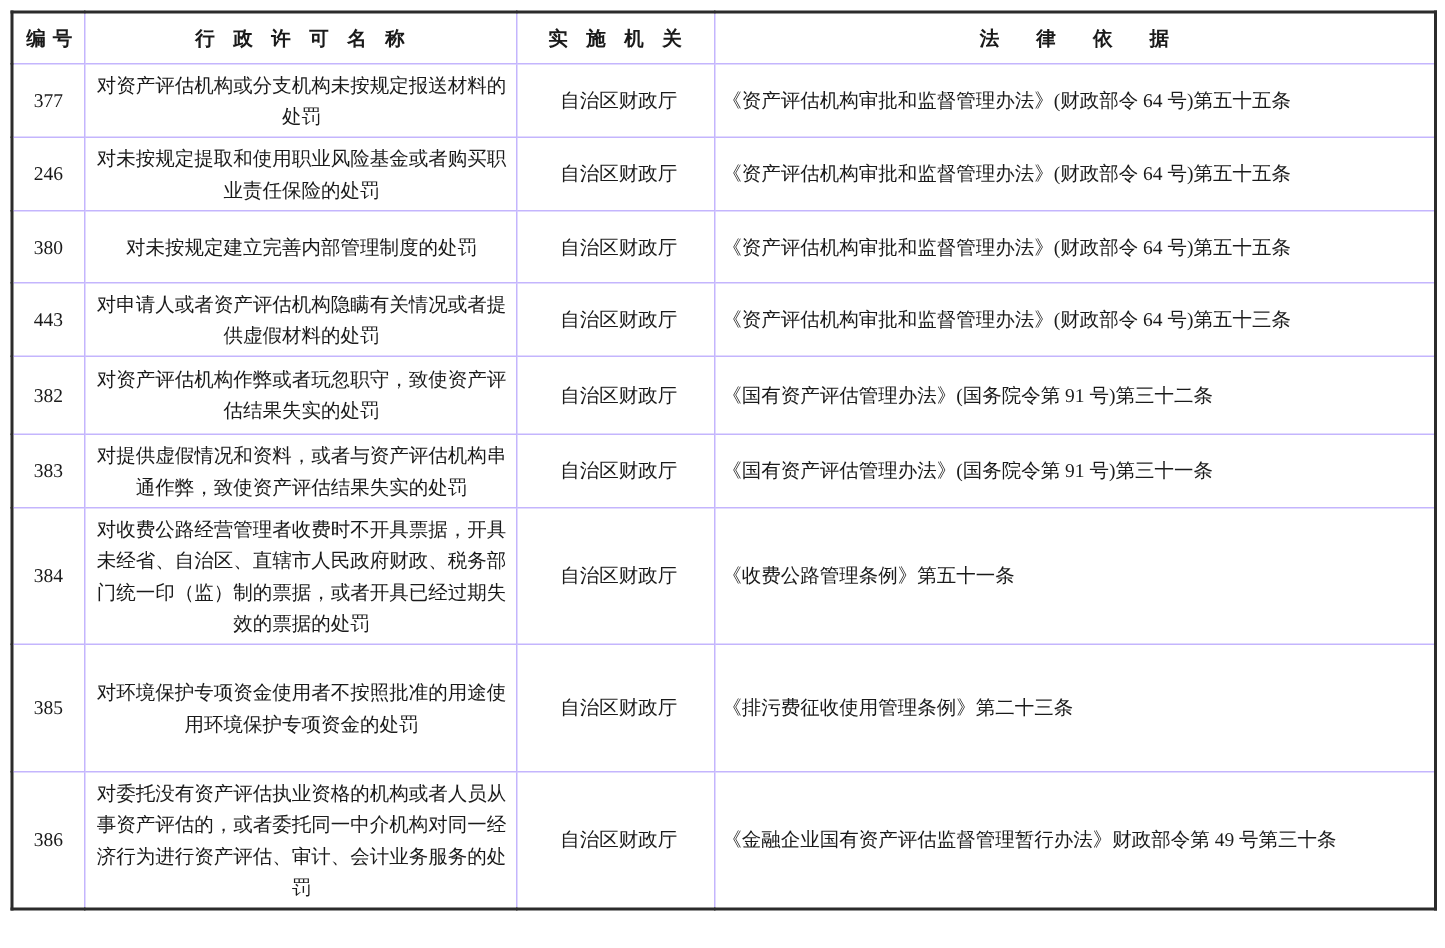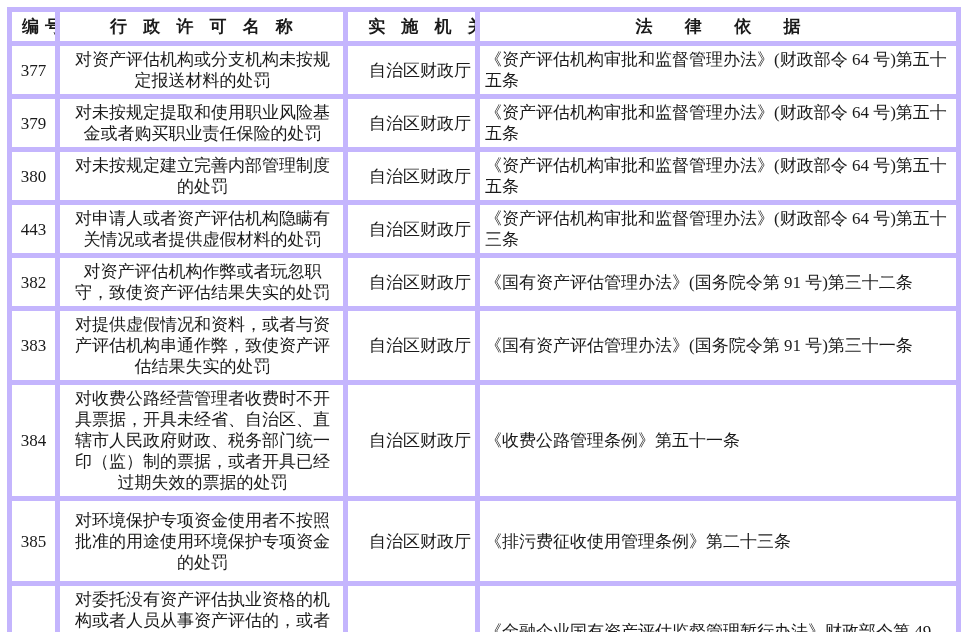--- a/index.html
+++ b/index.html
@@ -17,22 +17,22 @@
   }
   table.permits {
     position: absolute;
     left: 7px; top: 7px;
     width: 949px;
     border-collapse: collapse;
     table-layout: fixed;
     background: #ffffff;
   }
   table.permits th, table.permits td {
-    border: 5px solid #c4b5fd;
-    font-size: 17px;
+    border: 1px solid #c4b5fd;
+    font-size: 13px;
     line-height: 21px;
     vertical-align: middle;
     word-break: break-all;
     overflow: hidden;
   }
   table.permits { border: 2px solid #2b2b2b; }
   thead th {
     height: 34px;
     font-weight: bold;
     text-align: center;
@@ -42,21 +42,21 @@
   th.h-num    { letter-spacing: 0.35em; text-indent: 0.35em; }
   th.h-name   { letter-spacing: 0.95em; text-indent: 0.95em; }
   th.h-agency { letter-spacing: 0.95em; text-indent: 0.95em; }
   th.h-basis  { letter-spacing: 1.9em;  text-indent: 1.9em; font-family: Liberation Serif, serif; }
   td.c-num {
     text-align: center;
     font-size: 14px;
     padding: 2px;
   }
   td.c-name  { text-align: center; padding: 3px 5px 3px 7px; }
-  td.c-agency{ text-align: right; padding: 3px 4px 3px 9px; white-space: nowrap; }
+  td.c-agency{ text-align: center; padding: 3px 4px 3px 9px; white-space: nowrap; }
   td.c-basis { text-align: left; padding: 3px 6px 3px 5px; }
   tbody tr:nth-child(1)  { height: 47px; }
   tbody tr:nth-child(2)  { height: 48px; }
   tbody tr:nth-child(3)  { height: 48px; }
   tbody tr:nth-child(4)  { height: 46px; margin-top: 44px; }
   tbody tr:nth-child(5)  { height: 52px; }
   tbody tr:nth-child(6)  { height: 47px; margin-left: 16px; }
   tbody tr:nth-child(7)  { height: 65px; }
   tbody tr:nth-child(8)  { height: 85px; }
   tbody tr:nth-child(9)  { height: 56px; padding-left: 35px; }
@@ -82,21 +82,21 @@
       </tr>
     </thead>
     <tbody>
       <tr>
         <td class="c-num">377</td>
         <td class="c-name">对资产评估机构或分支机构未按规定报送材料的处罚</td>
         <td class="c-agency">自治区财政厅</td>
         <td class="c-basis">《资产评估机构审批和监督管理办法》(财政部令 64 号)第五十五条</td>
       </tr>
       <tr>
-        <td class="c-num">379</td>
+        <td class="c-num">246</td>
         <td class="c-name">对未按规定提取和使用职业风险基金或者购买职业责任保险的处罚</td>
         <td class="c-agency">自治区财政厅</td>
         <td class="c-basis">《资产评估机构审批和监督管理办法》(财政部令 64 号)第五十五条</td>
       </tr>
       <tr>
         <td class="c-num">380</td>
         <td class="c-name">对未按规定建立完善内部管理制度的处罚</td>
         <td class="c-agency">自治区财政厅</td>
         <td class="c-basis">《资产评估机构审批和监督管理办法》(财政部令 64 号)第五十五条</td>
       </tr>

